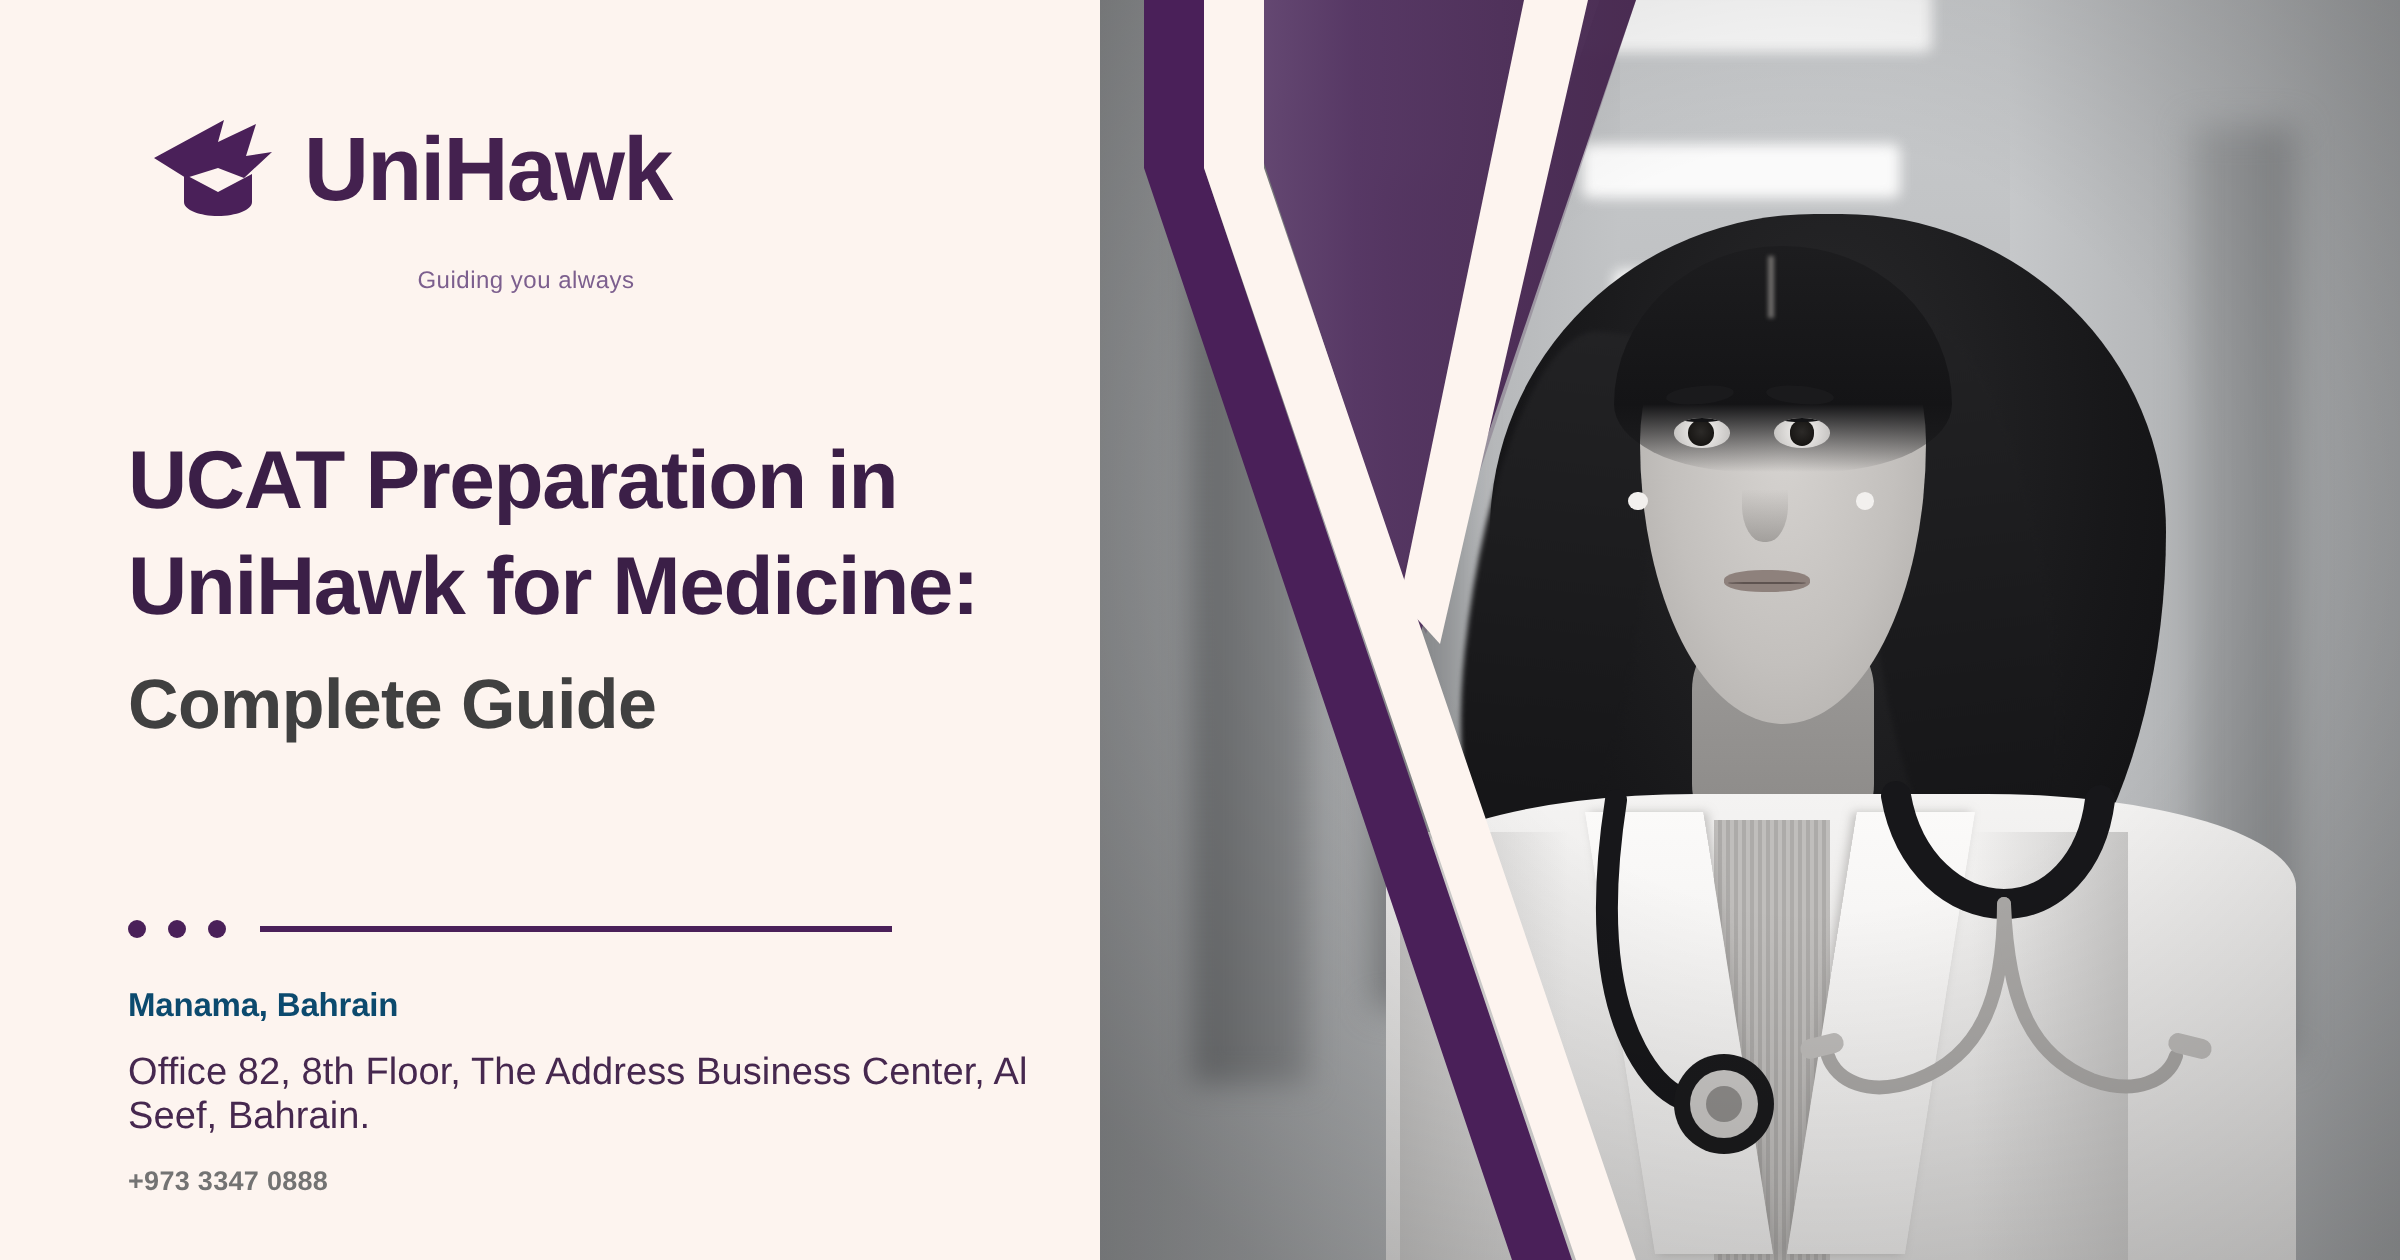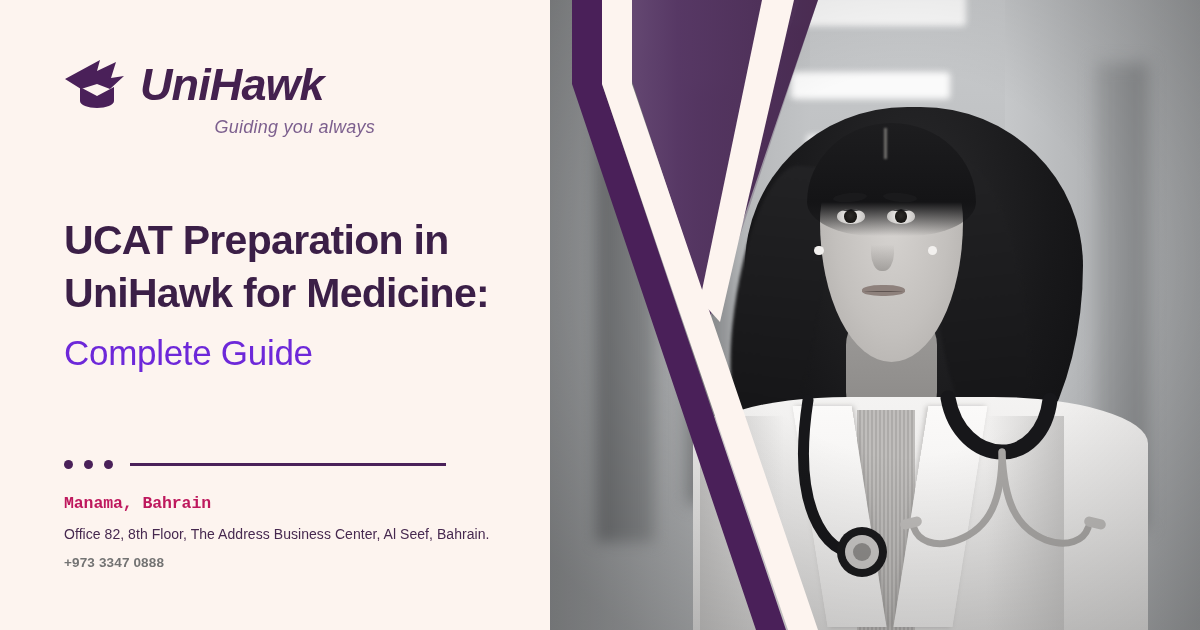--- a/index.html
+++ b/index.html
@@ -23,40 +23,39 @@
   .left-panel {
     position:absolute;
     left:0; top:0;
     width:560px; height:630px;
     z-index:6;
   }
 
   
   .logo-block {
     position:absolute;
-    left:64px; top:58px;
+    left:76px; top:58px;
     width:320px;
-    font-style:italic;
   }
   .logo-row { display:flex; align-items:center; gap:10px; }
   .logo-mark { width:66px; height:52px; flex:none; display:block; }
   .logo-word {
     font-size:45px;
     font-weight:bold;
     letter-spacing:-0.9px;
     color:#44214F;
     line-height:1;
     white-space:nowrap;
   }
   .logo-tagline {
-    margin-top:7px;
-    text-align:right;
+    margin-top:23px;
+    text-align:center;
     width:248px;
     margin-left:63px;
-    font-size:18px;
+    font-size:12px;
     letter-spacing:0.25px;
     color:#7C5F8E;
     white-space:nowrap;
   }
 
   
   .headline {
     position:absolute;
     left:64px; top:214px;
     width:480px;
@@ -65,24 +64,24 @@
     font-size:41px;
     font-weight:bold;
     line-height:1.30;
     letter-spacing:-0.7px;
     color:#3B1F47;
   }
   .headline h1 .ln { display:block; }
   .headline h2 {
     margin-top:10px;
     font-size:35px;
-    font-weight:normal;
+    font-weight:bold;
     letter-spacing:-0.3px;
     line-height:1.25;
-    color:#6d28d9;
+    color:#404040;
   }
 
   
   .divider {
     position:absolute;
     left:64px; top:460px;
     display:flex; align-items:center; gap:11px;
     width:382px;
   }
   .divider .dot {
@@ -95,26 +94,25 @@
     background:#4A2059;
     margin-left:6px;
   }
 
   
   .contact { position:absolute; left:64px; top:494px; width:460px; }
   .contact .city {
     font-size:16.5px;
     font-weight:bold;
     letter-spacing:-0.1px;
-    color:#be185d;
+    color:#0c4a6e;
     margin-bottom:13px;
-    font-family:Liberation Mono, monospace;
   }
   .contact .addr {
-    font-size:14px;
+    font-size:19px;
     letter-spacing:0.05px;
     color:#46284F;
     margin-bottom:13px;
   }
   .contact .phone {
     font-size:13.5px;
     font-weight:bold;
     letter-spacing:0.15px;
     color:#737373;
   }

